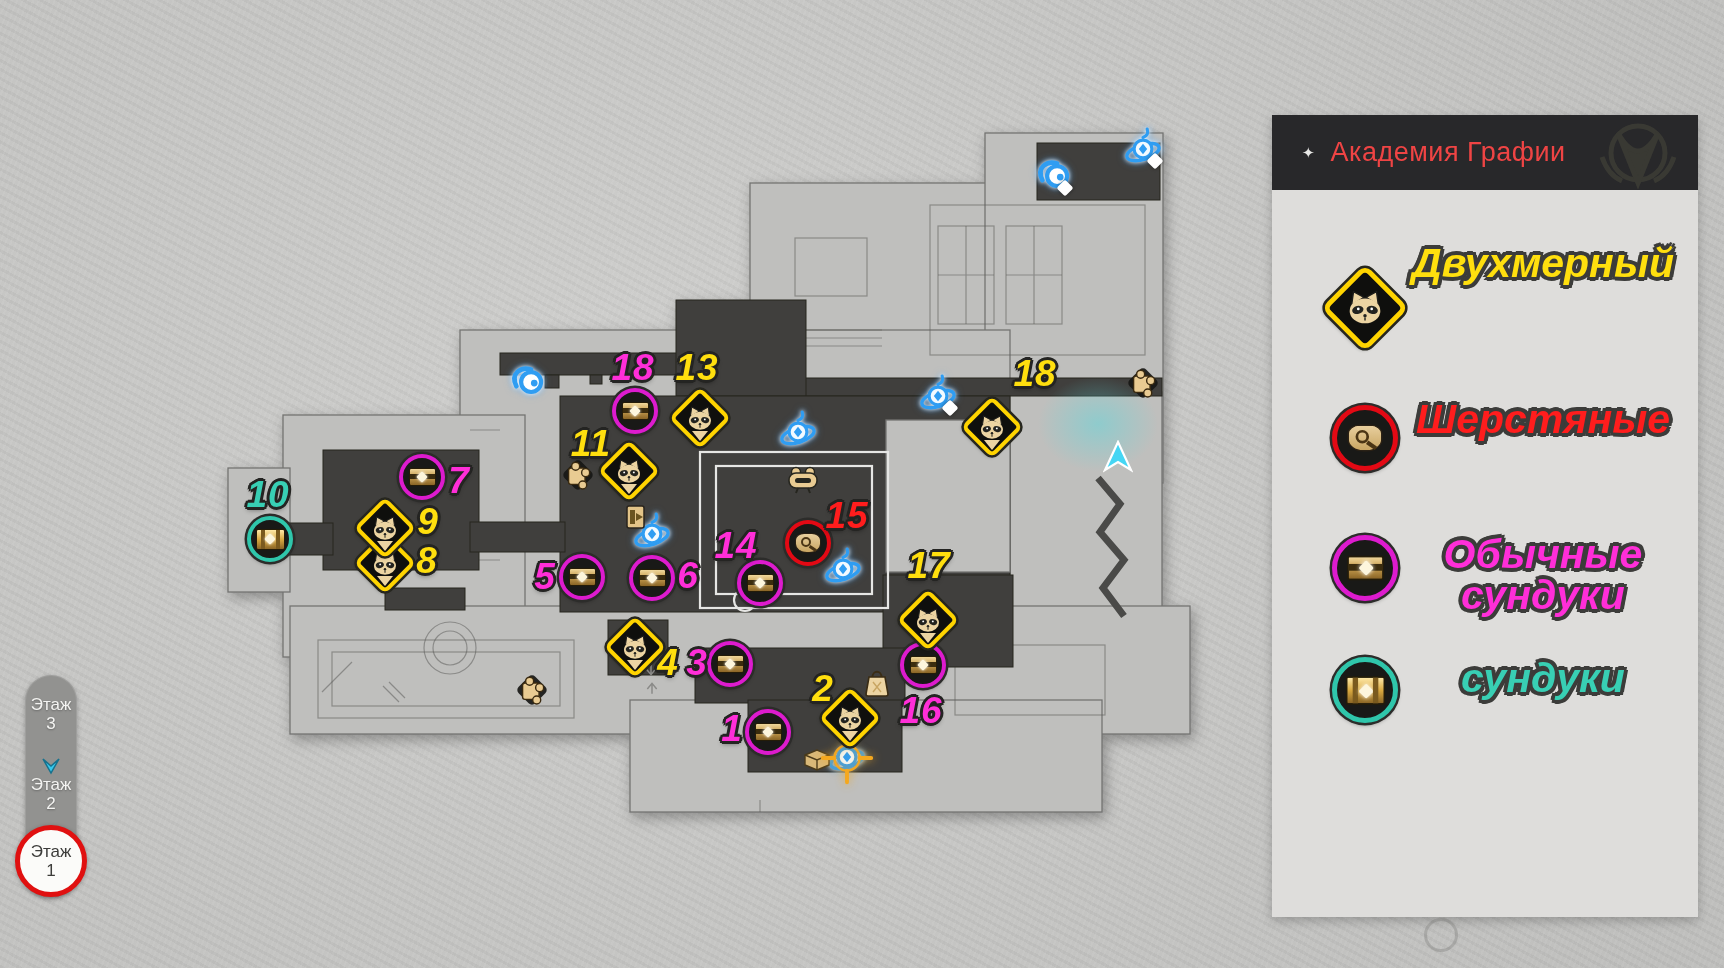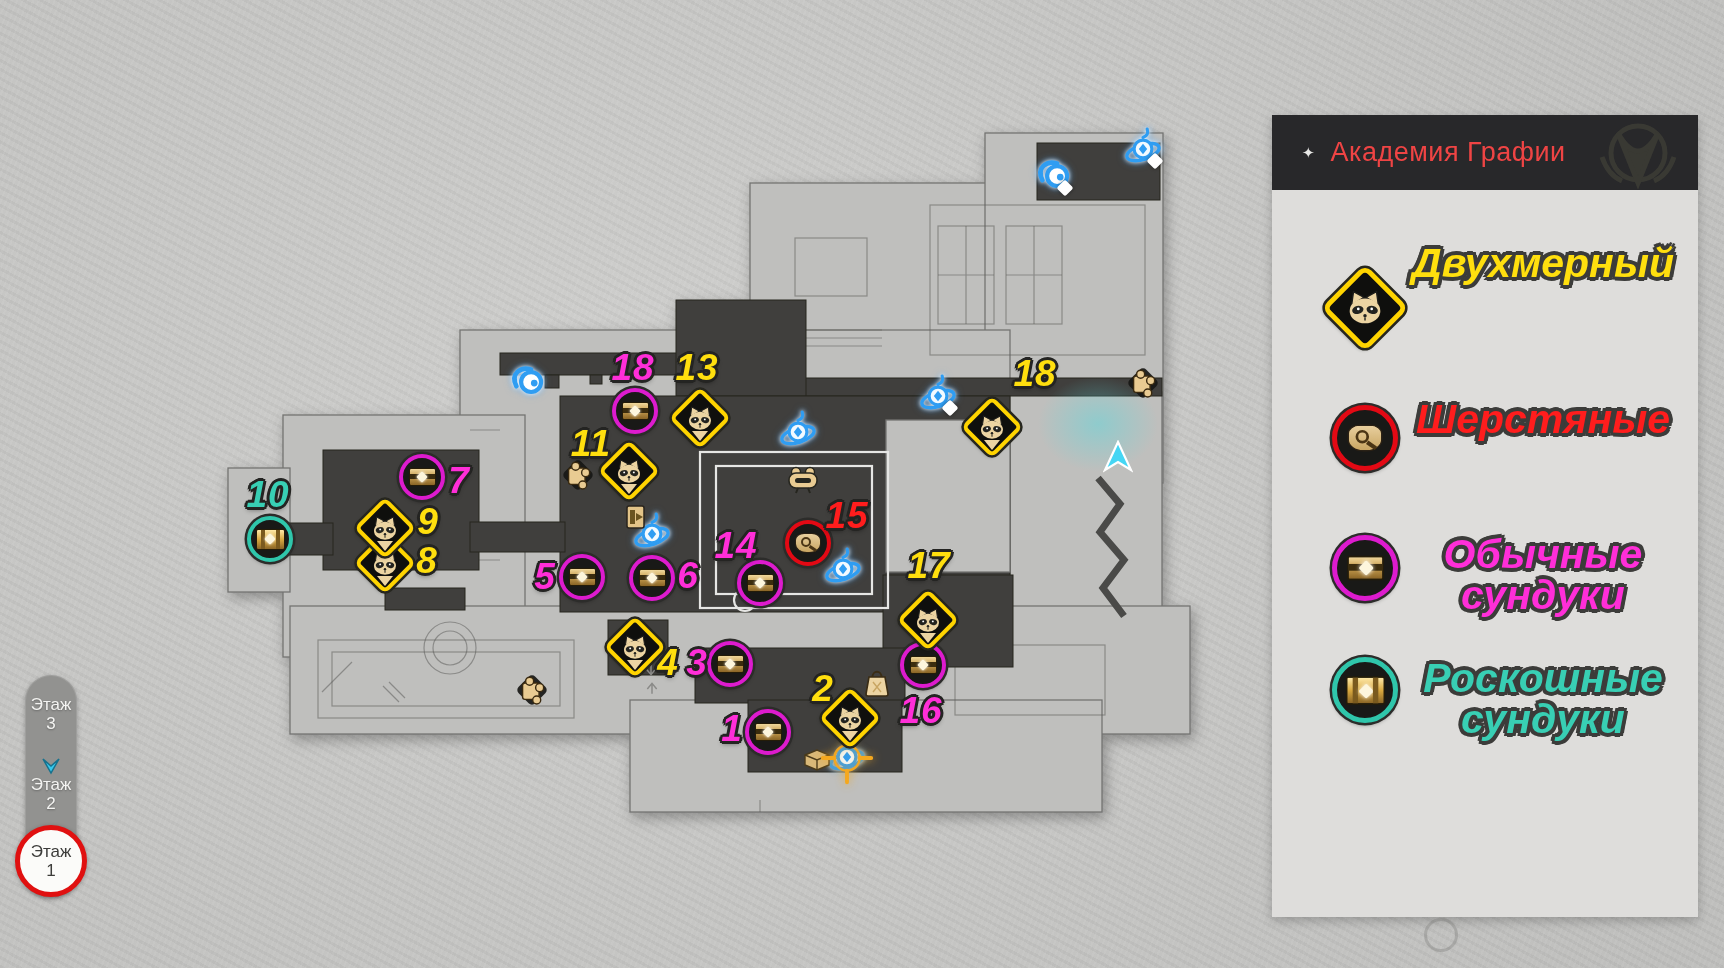--- a/index.html
+++ b/index.html
@@ -577,21 +577,20 @@
           <div>сундуки</div>
         </div>
         <span class="lg-icon m-luxury" style="left: 93px; top: 575px;">
           <span class="mk-circle">
             <span class="lch">
               <i class="spark"></i>
             </span>
           </span>
         </span>
         <div class="lg-label c-luxury" style="top: 543px;">
-          <div>Роскошные</div>
           <div>сундуки</div>
         </div>
       </div>
   </div>
 
   <div id="floor-pill">
     <div class="floor" id="floor3">
       <div>Этаж</div>
       <div>3</div>
     </div>

